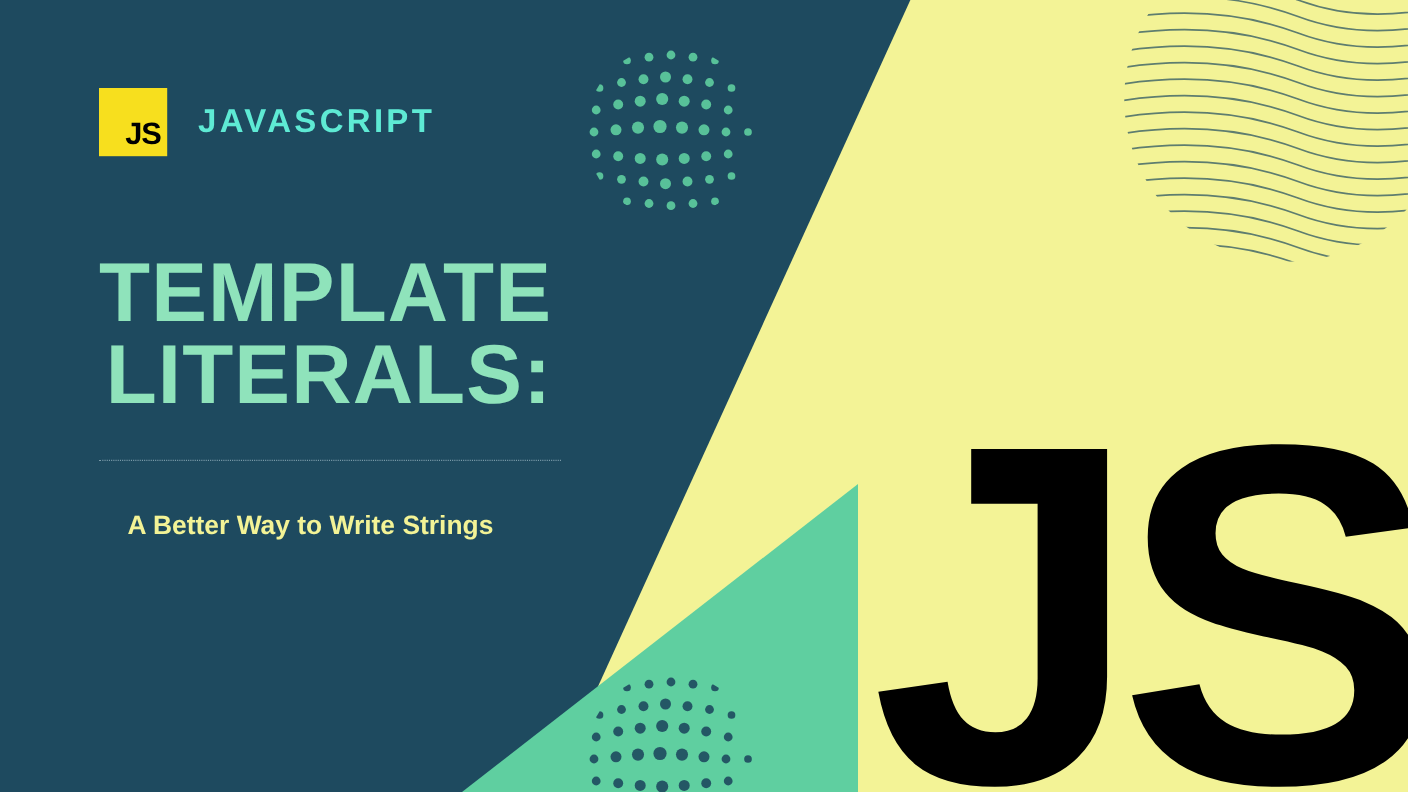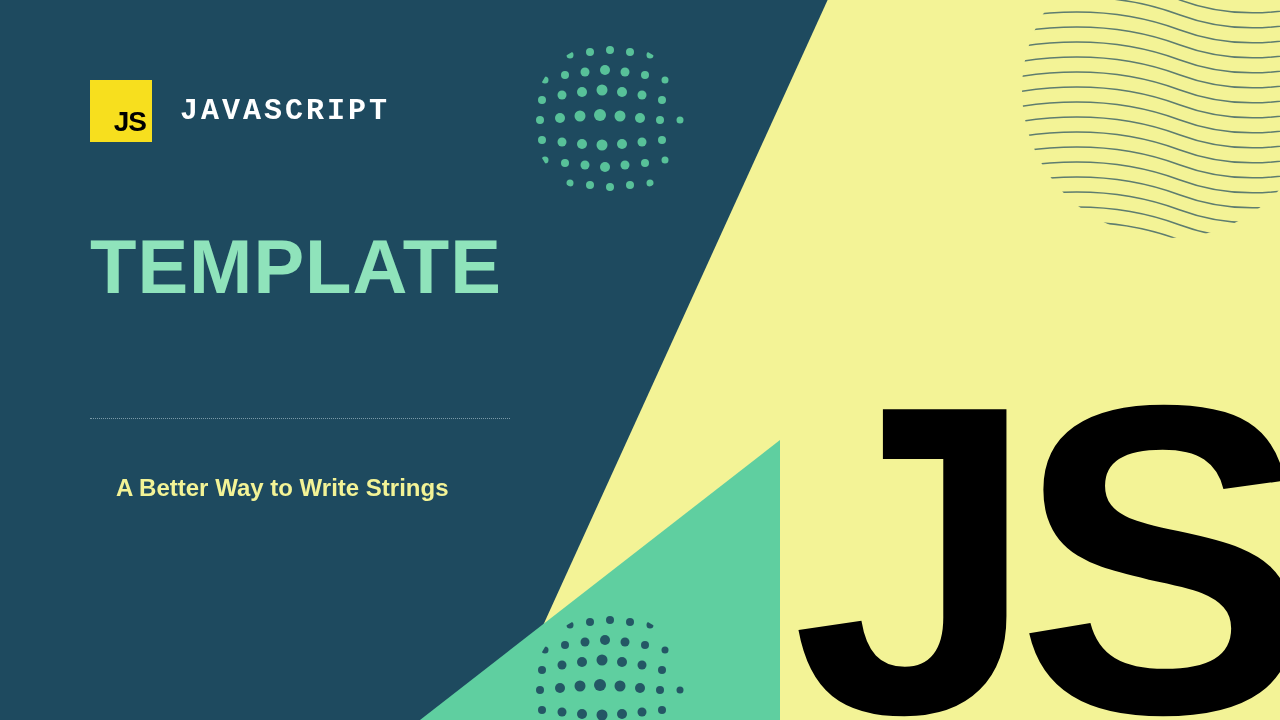--- a/index.html
+++ b/index.html
@@ -53,25 +53,24 @@
   justify-content: flex-end;
   padding: 4px 6px;
 }
 .js-badge-text {
   font-weight: 900;
   font-size: 28px;
   color: #000;
   letter-spacing: -1px;
 }
 .header-title {
-  color: #ffffff;
+  color: #5eead4;
   font-size: 30px;
   font-weight: 800;
   letter-spacing: 3px;
-  font-family: Liberation Mono, monospace;
 }
 .main-title {
   position: absolute;
   top: 230px;
   left: 90px;
   color: #8fe3bb;
   font-size: 76px;
   font-weight: 900;
   line-height: 0.98;
   letter-spacing: 1px;
@@ -81,21 +80,21 @@
 .divider {
   position: absolute;
   top: 418px;
   left: 90px;
   width: 420px;
   border-top: 1px dotted #7a9aa8;
   z-index: 5;
 }
 .subtitle {
   position: absolute;
-  top: 474px;
+  top: 464px;
   left: 116px;
   color: #f3f396;
   font-size: 24px;
   font-weight: 600;
   z-index: 5;
 }
 .big-js {
   position: absolute;
   right: -10px;
   bottom: -60px;
@@ -140,20 +139,21 @@
 
 <div class="header-row">
   <div class="js-badge">
     <span class="js-badge-text">JS</span>
   </div>
   <div class="header-title">JAVASCRIPT</div>
 </div>
 
 <div class="main-title">
   <div>TEMPLATE</div>
+  <div>LITERALS:</div>
 </div>
 
 <div class="divider"></div>
 
 <div class="subtitle">A Better Way to Write Strings</div>
 
 <div class="big-js">JS</div>
 
 <svg class="dotted-sphere-top" viewBox="0 0 160 160">
   <defs>

